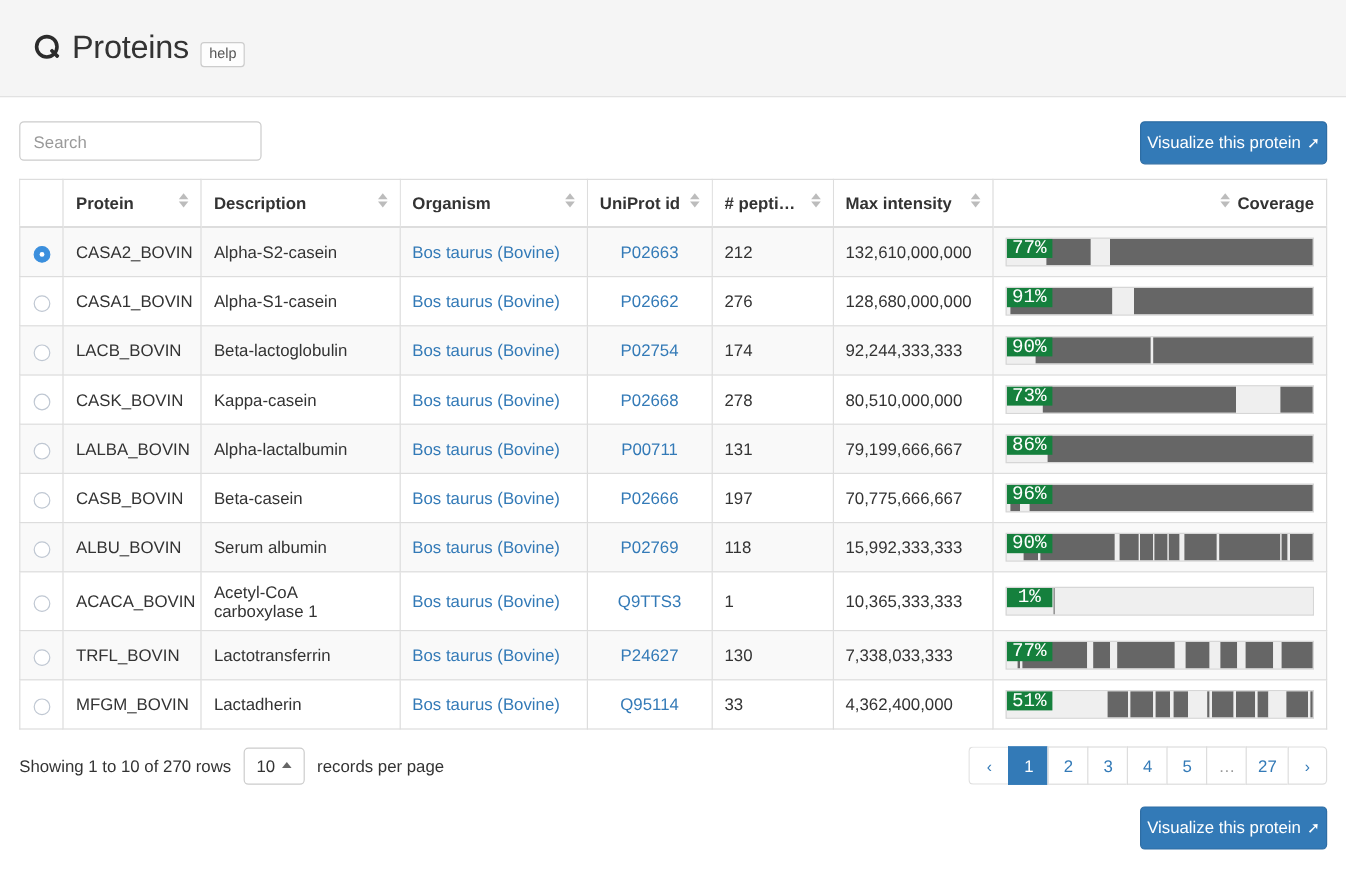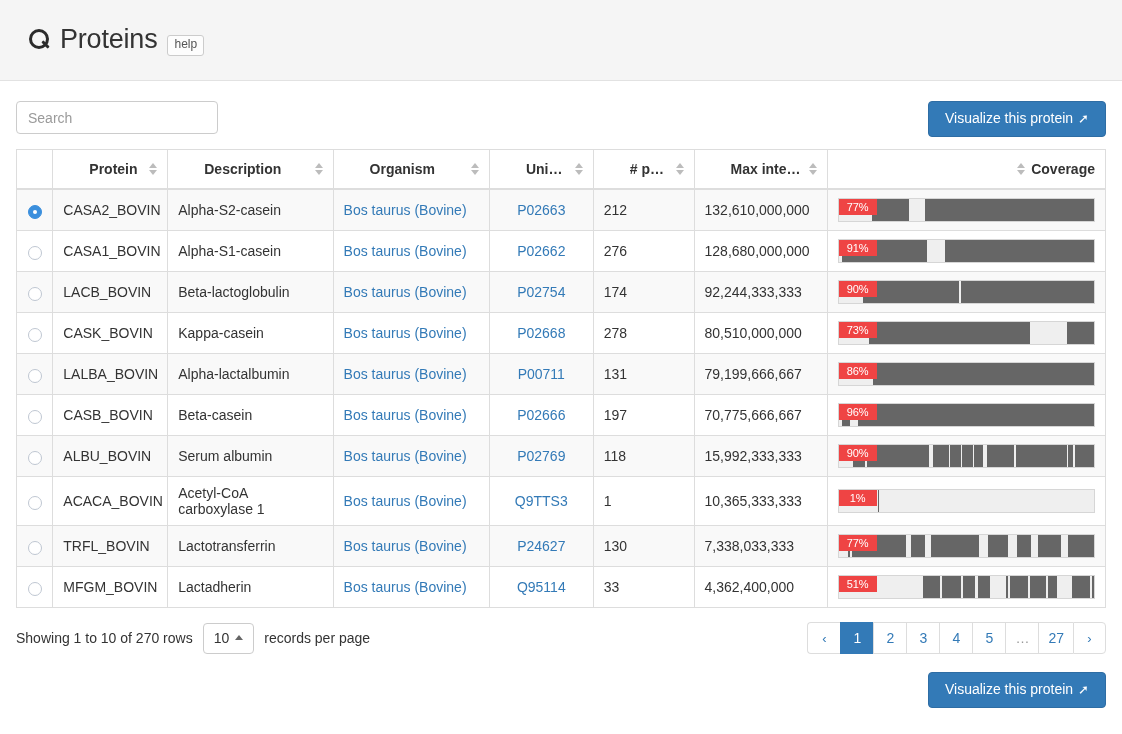--- a/index.html
+++ b/index.html
@@ -84,21 +84,21 @@
   }
   .search-input::placeholder { color: #9a9a9a; }
 
   .btn-primary {
     background: #337ab7;
     border: 1px solid #2e6da4;
     border-radius: 4px;
     color: #ffffff;
     font-size: 14px;
     font-family: "Liberation Sans", sans-serif;
-    padding: 7px 16px 8px;
+    padding: 7px 5px 8px;
     cursor: pointer;
     white-space: nowrap;
     line-height: 1.3;
   }
   .btn-primary .arrow { margin-left: 5px; font-size: 13px; }
 
   
   .table-wrap { padding: 12px 16px 0 16px; }
   table.data {
     width: 1090px;
@@ -117,21 +117,21 @@
     font-weight: bold;
     color: #333;
     border-bottom-width: 2px;
     border-bottom-color: #dddddd;
     height: 40px;
     padding: 0 10px;
     position: relative;
     cursor: pointer;
     white-space: nowrap;
   }
-  .th-inner { display: flex; align-items: center; justify-content: space-between; gap: 6px; margin-left: 26px; }
+  .th-inner { display: flex; align-items: flex-start; justify-content: space-between; gap: 6px; }
   .th-inner.right { justify-content: flex-end; }
   .th-inner.right .th-label { order: 2; }
   .th-inner.right .sort { order: 1; }
   .th-label { overflow: hidden; text-overflow: ellipsis; }
   .sort {
     display: inline-flex;
     flex-direction: column;
     gap: 2px;
     flex: 0 0 auto;
   }
@@ -196,28 +196,28 @@
     display: flex;
   }
   .covbar .seg { height: 100%; }
   .covbar .seg.on { background: #666666; }
   .covbar .seg.off { background: #efefef; }
   .cov-badge {
     position: absolute;
     left: 0; top: 0;
     height: 16px;
     min-width: 38px;
-    background: #ef4444;
+    background: #15803d;
     color: #ffffff;
-    font-size: 11px;
+    font-size: 16px;
     line-height: 16px;
     text-align: center;
     padding: 0 4px;
     z-index: 2;
-    font-family: Liberation Sans, sans-serif;
+    font-family: Liberation Mono, monospace;
   }
 
   
   .footer {
     padding: 14px 16px 0 16px;
     display: flex;
     align-items: center;
     justify-content: space-between;
   }
   .showing {

